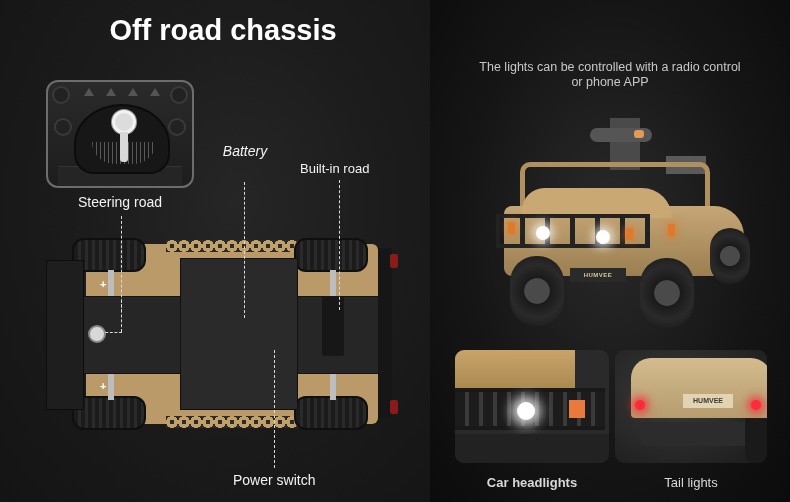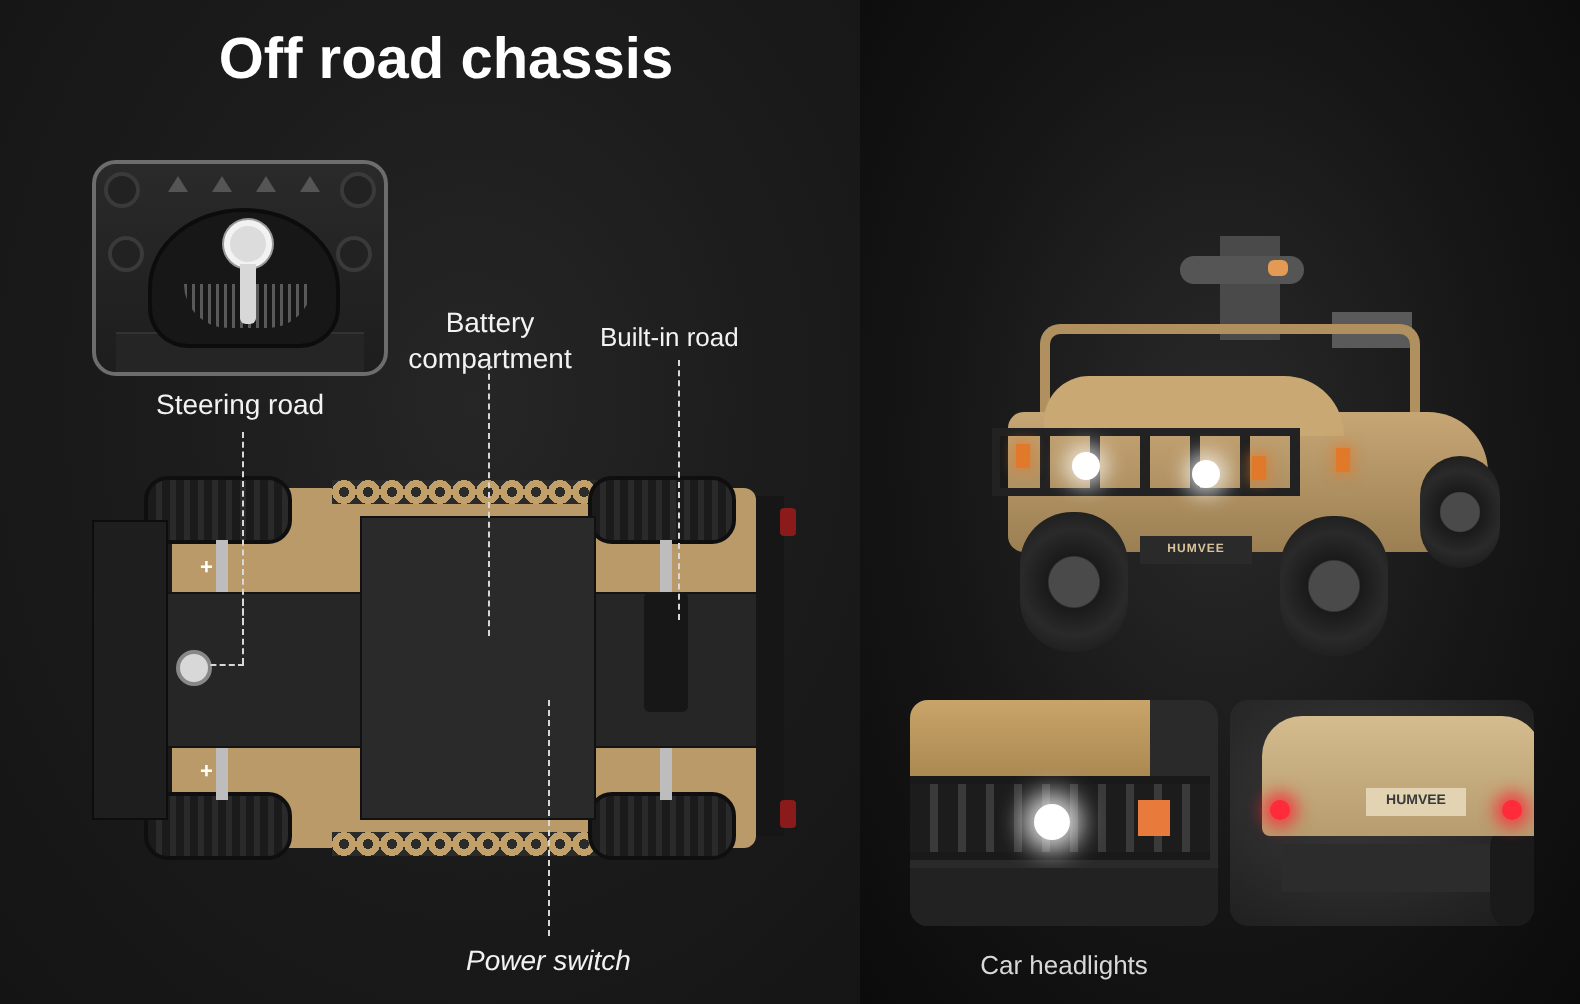--- a/index.html
+++ b/index.html
@@ -97,26 +97,25 @@
     <div class="trim-knob" style="right:6px;top:36px"></div>
     <div class="trim-base"></div>
     <div class="trim-dial">
       <div class="trim-scale"></div>
       <div class="trim-circle"></div>
       <div class="trim-stem"></div>
     </div>
   </div>
 
   <div class="label" style="left:78px;top:194px;">Steering road</div>
-  <div class="label center" style="left:200px;top:152px;width:90px;line-height:18px;">
+  <div class="label center" style="left:200px;top:142px;width:90px;line-height:18px;font-style:italic;">
     <div>Battery</div>
-    <div>compartment</div>
   </div>
   <div class="label" style="left:300px;top:161px;font-size:13px;">Built-in road</div>
-  <div class="label" style="left:233px;top:472px;font-style:italic;">Power switch</div>
+  <div class="label" style="left:233px;top:472px;">Power switch</div>
 
   <div class="chassis">
     <div class="frame-tan"></div>
     <div class="rail" style="top:2px"></div>
     <div class="rail" style="bottom:2px"></div>
     <div class="tire" style="left:26px;top:0"></div>
     <div class="tire" style="left:26px;bottom:0"></div>
     <div class="tire" style="left:248px;top:0"></div>
     <div class="tire" style="left:248px;bottom:0"></div>
     <div class="axle" style="left:62px;top:32px;"></div>
@@ -135,20 +134,24 @@
 
   <div class="dash-v" style="left:121px;top:216px;height:96px;"></div>
   <div class="dash-h" style="left:96px;top:332px;width:26px;"></div>
   <div class="dash-v" style="left:121px;top:300px;height:32px;"></div>
   <div class="dash-v" style="left:244px;top:182px;height:136px;"></div>
   <div class="dash-v" style="left:339px;top:180px;height:130px;"></div>
   <div class="dash-v" style="left:274px;top:350px;height:118px;"></div>
 </section>
 
 <section class="panel panel-right">
+  <div class="subtitle">
+    <div>The lights can be controlled with a radio control</div>
+    <div>or phone APP</div>
+  </div>
 
   <div class="humvee">
     <div class="hv-turret"></div>
     <div class="hv-gun"></div>
     <div class="hv-turret-light"></div>
     <div class="hv-box"></div>
     <div class="hv-cage"></div>
     <div class="hv-body"></div>
     <div class="hv-hood"></div>
     <div class="hv-grille"></div>
@@ -173,14 +176,15 @@
   <div class="thumb thumb-tail" style="left:185px">
     <div class="tt-under"></div>
     <div class="tt-wheel"></div>
     <div class="tt-body">
       <div class="tt-plate">HUMVEE</div>
       <div class="tt-red" style="left:4px"></div>
       <div class="tt-red" style="left:120px"></div>
     </div>
   </div>
 
-  <div class="label center" style="left:25px;top:475px;width:154px;font-size:13px;color:#d8d8d8;">Car headlights</div>
+  <div class="label center" style="left:25px;top:475px;width:154px;font-size:13px;color:#d8d8d8;font-weight:bold;">Car headlights</div>
+  <div class="label center" style="left:185px;top:475px;width:152px;font-size:13px;color:#d8d8d8;">Tail lights</div>
 </section>
 
 </body></html>

